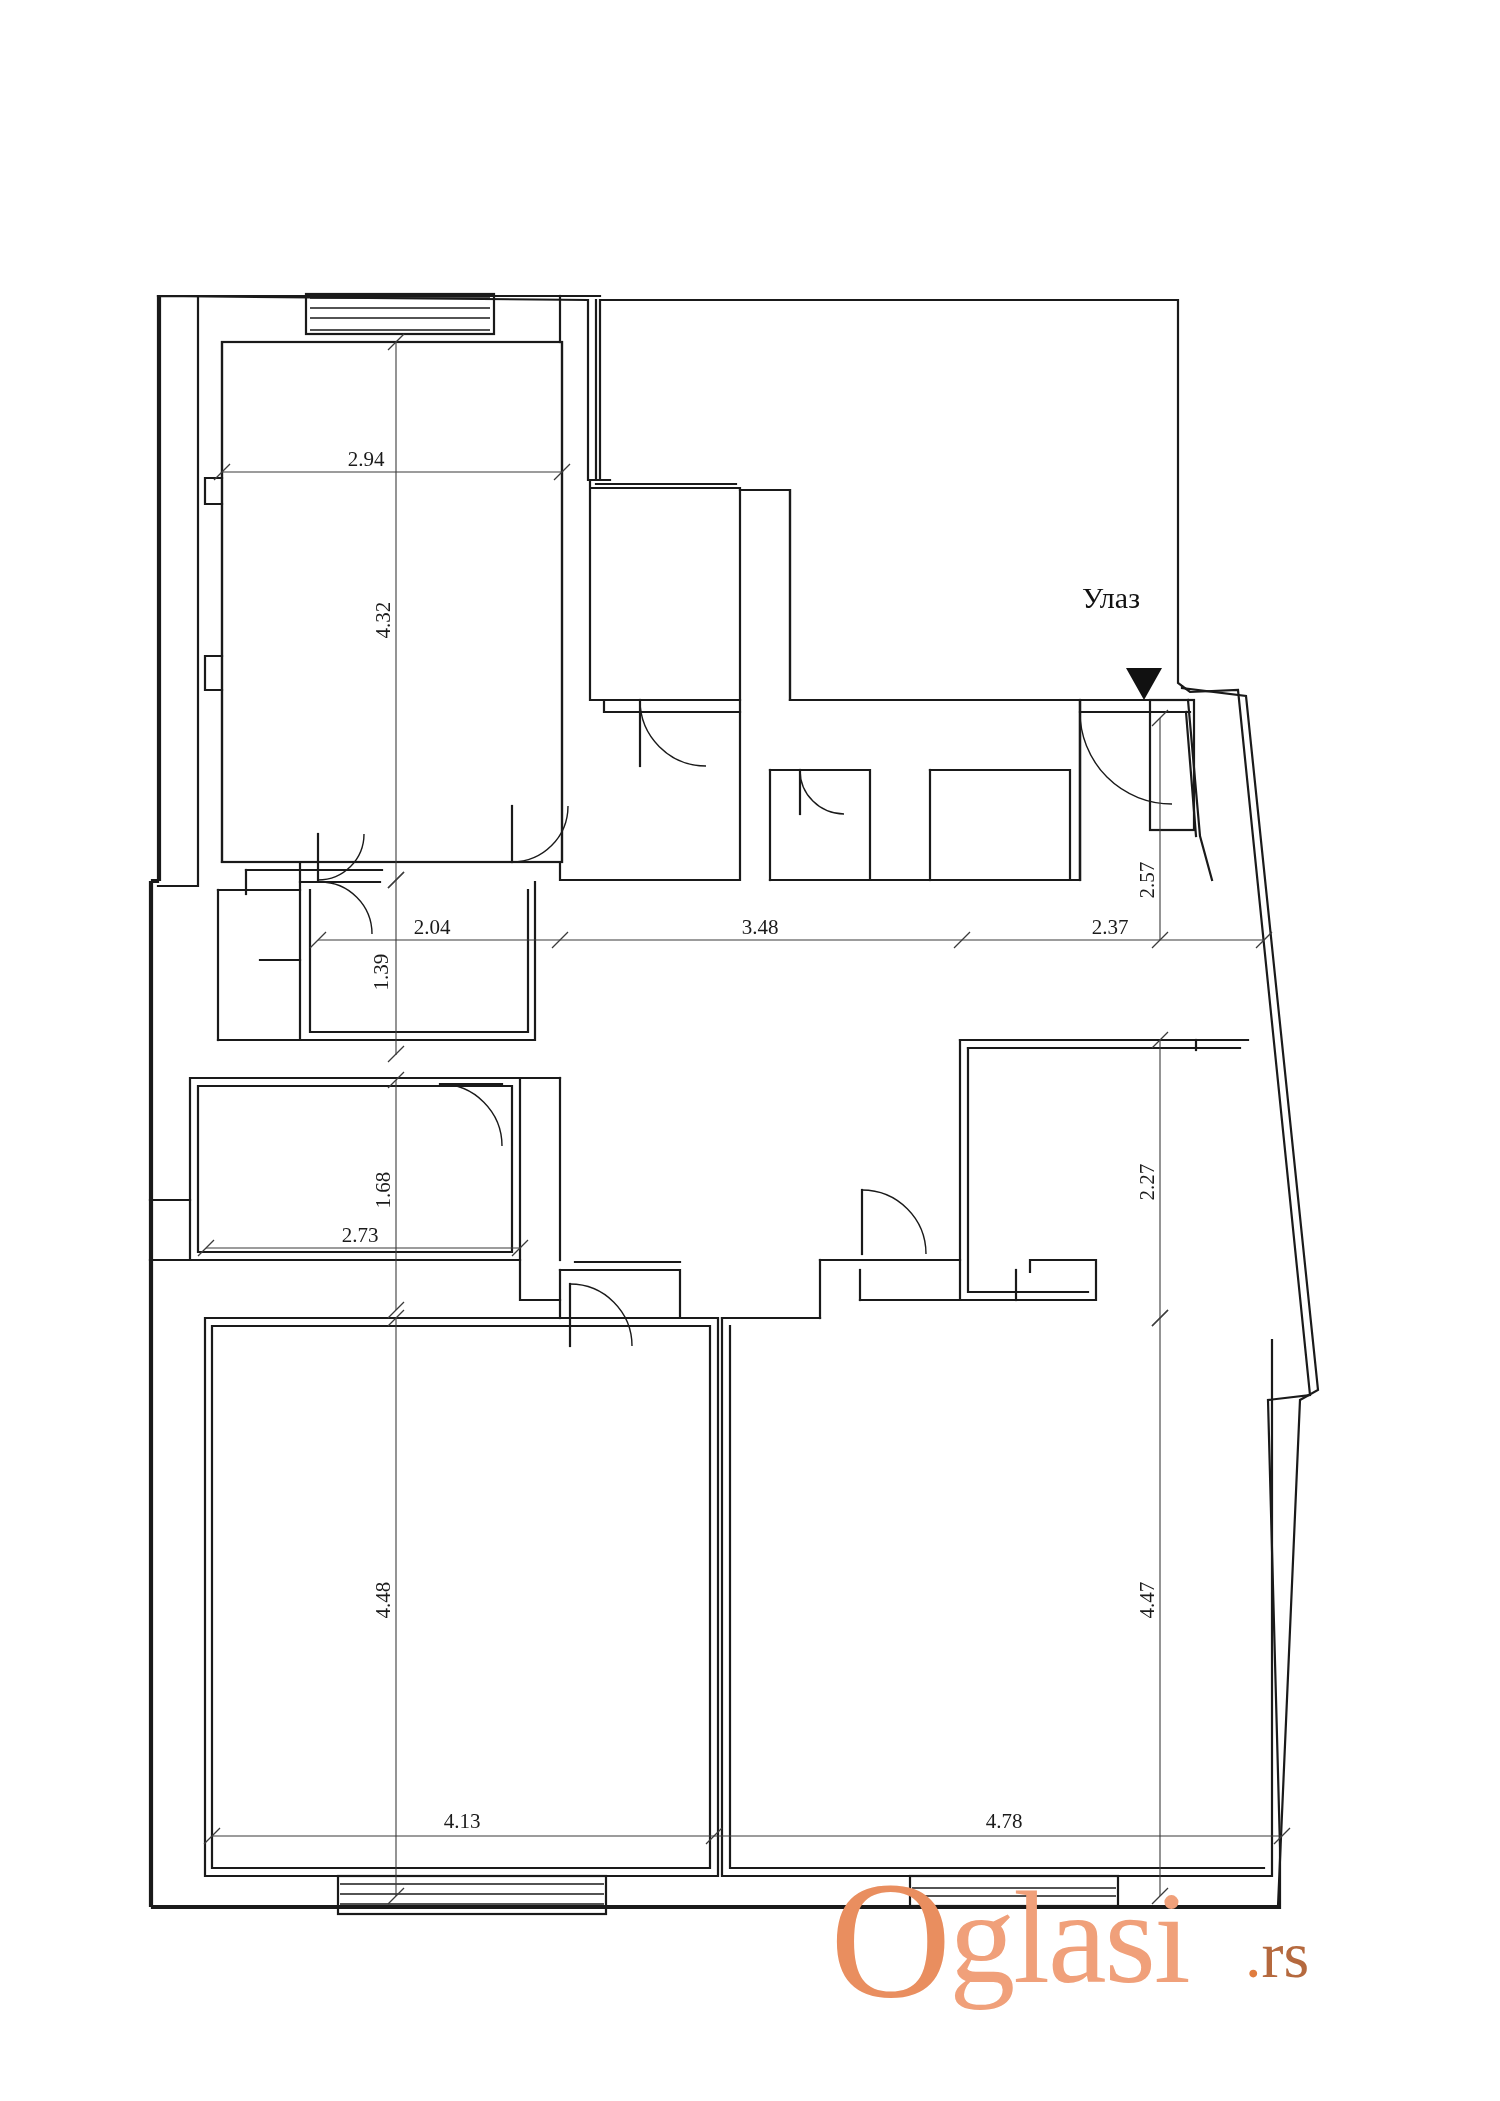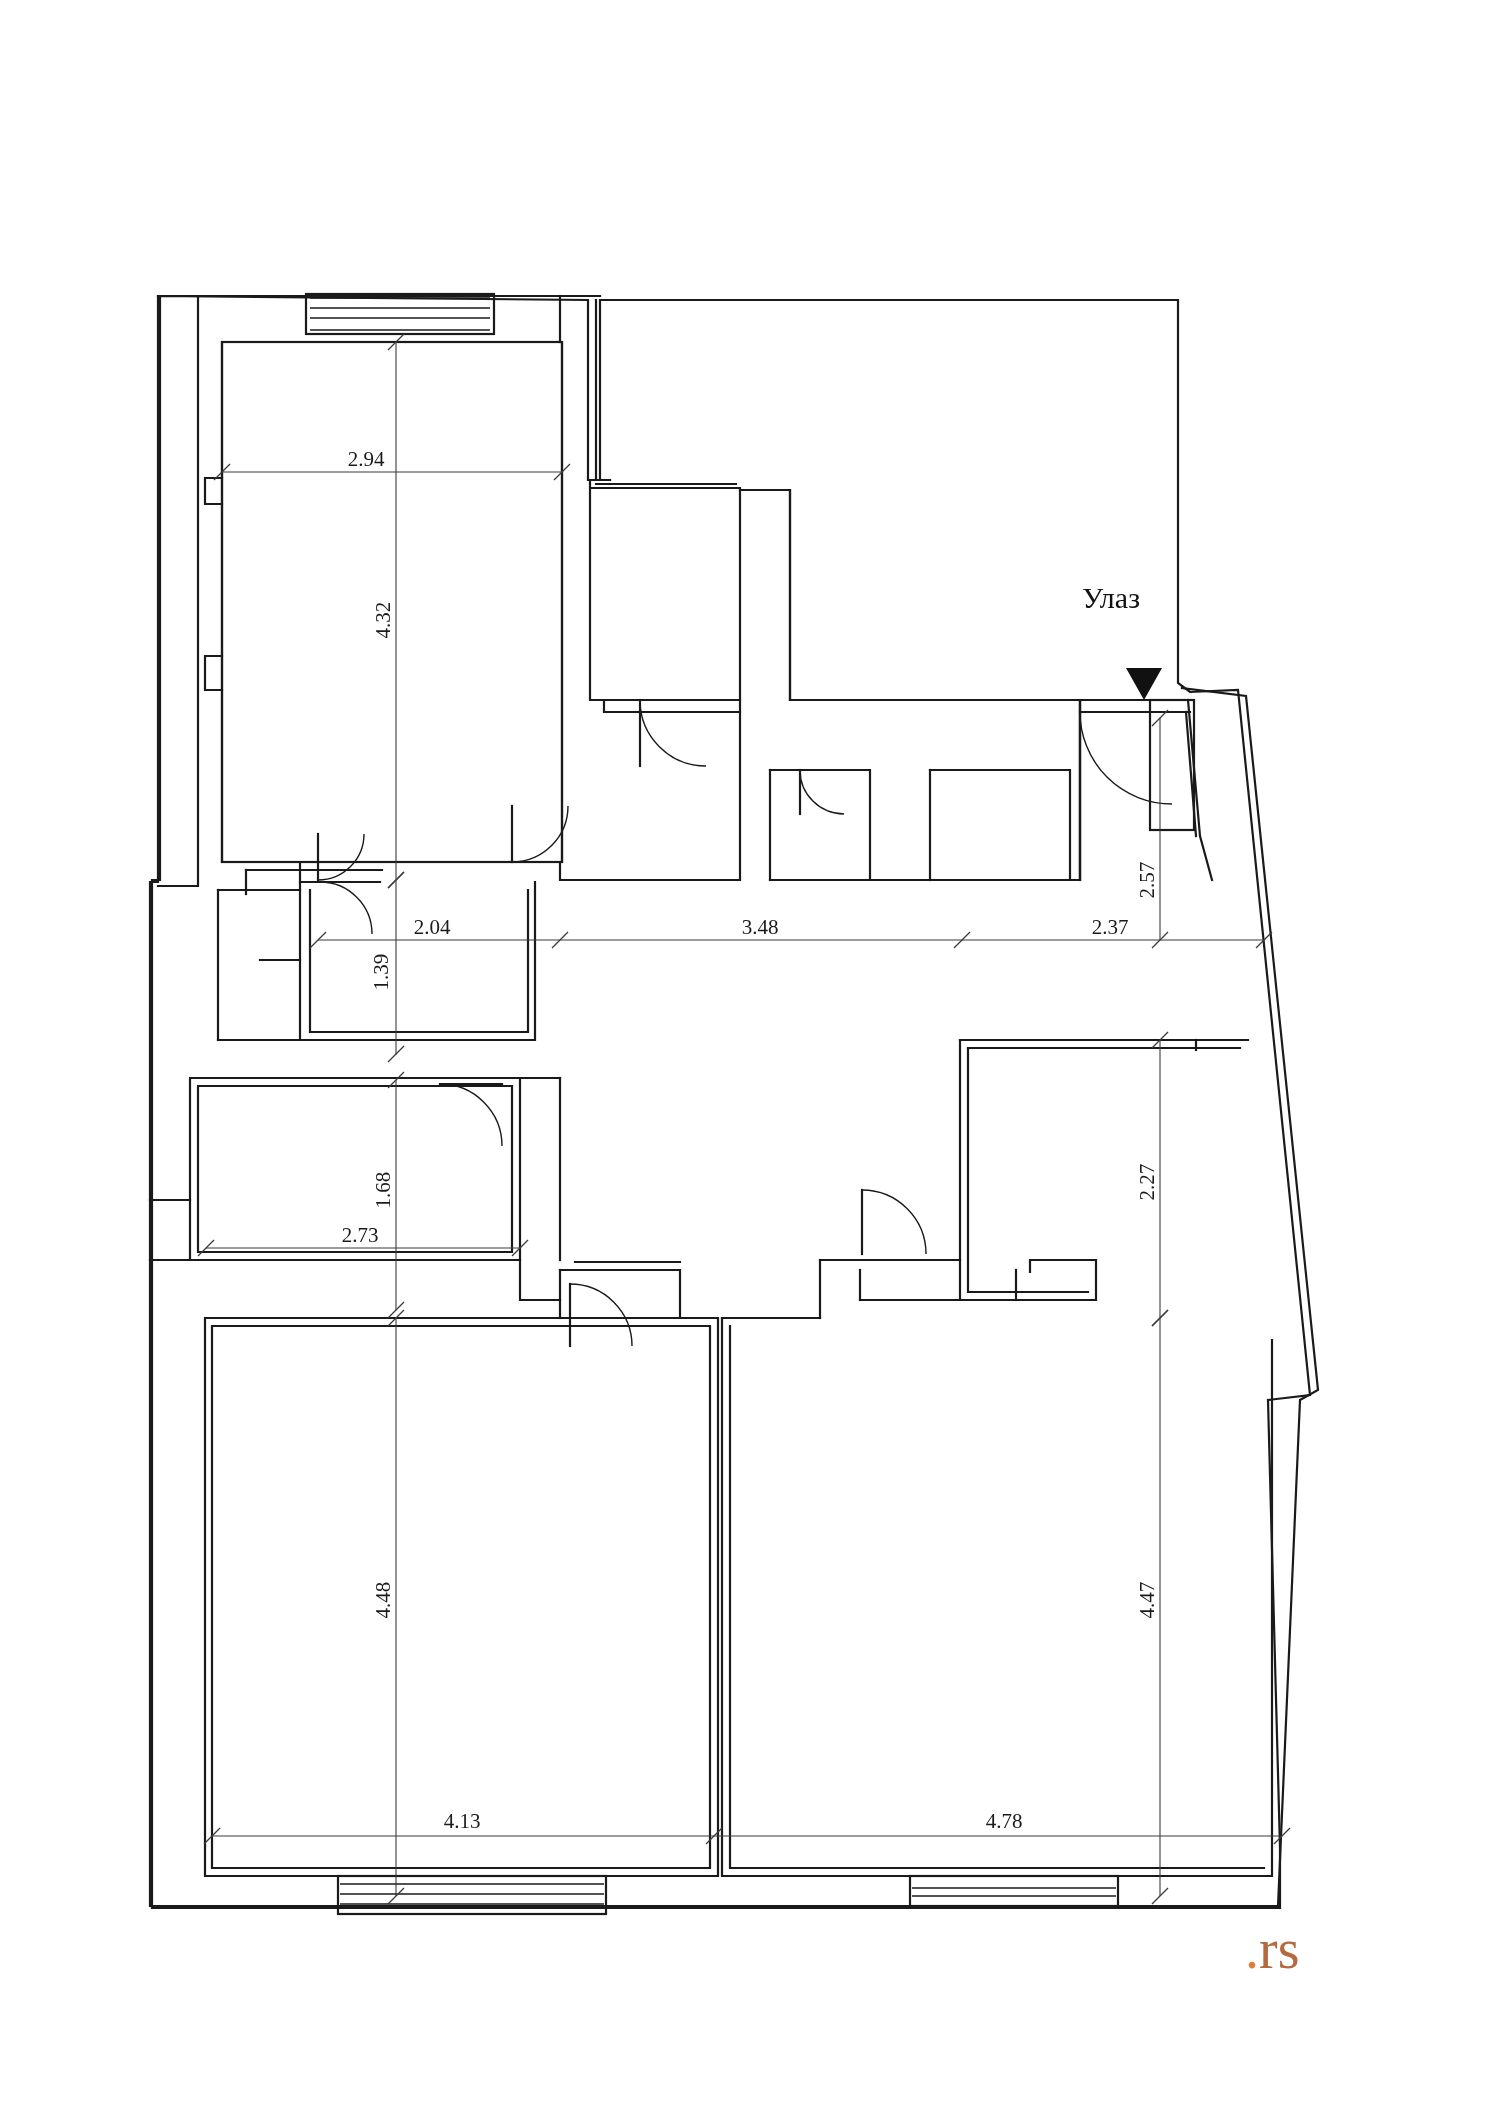--- a/index.html
+++ b/index.html
@@ -82,21 +82,21 @@
   .logo-text .big-o {
     font-size: 168px;
     color: #e98e5f;
     vertical-align: -14px;
   }
   .logo-rs {
     position: absolute;
     left: 415px;
     top: 62px;
     font-family: "Liberation Serif", serif;
-    font-size: 56px;
+    font-size: 66px;
     color: #b5693e;
     white-space: nowrap;
   }
   .logo-dot {
     color: #e07c3e;
   }
 </style>
 </head>
 <body>
 
@@ -312,16 +312,17 @@
       <line class="dim-tick" x1="204" y1="1844" x2="220" y2="1828"></line>
       <line class="dim-tick" x1="706" y1="1844" x2="722" y2="1828"></line>
       <line class="dim-tick" x1="1274" y1="1844" x2="1290" y2="1828"></line>
       <text class="dim-text" x="462" y="1828" text-anchor="middle">4.13</text>
       <text class="dim-text" x="1004" y="1828" text-anchor="middle">4.78</text>
     </g>
 
   </svg>
 
   <div class="logo-wrap">
+    <div class="logo-text"><span class="big-o">O</span><span>glasi</span></div>
     <div class="logo-rs"><span class="logo-dot">.</span><span>rs</span></div>
   </div>
 
 </div>
 
 </body></html>

